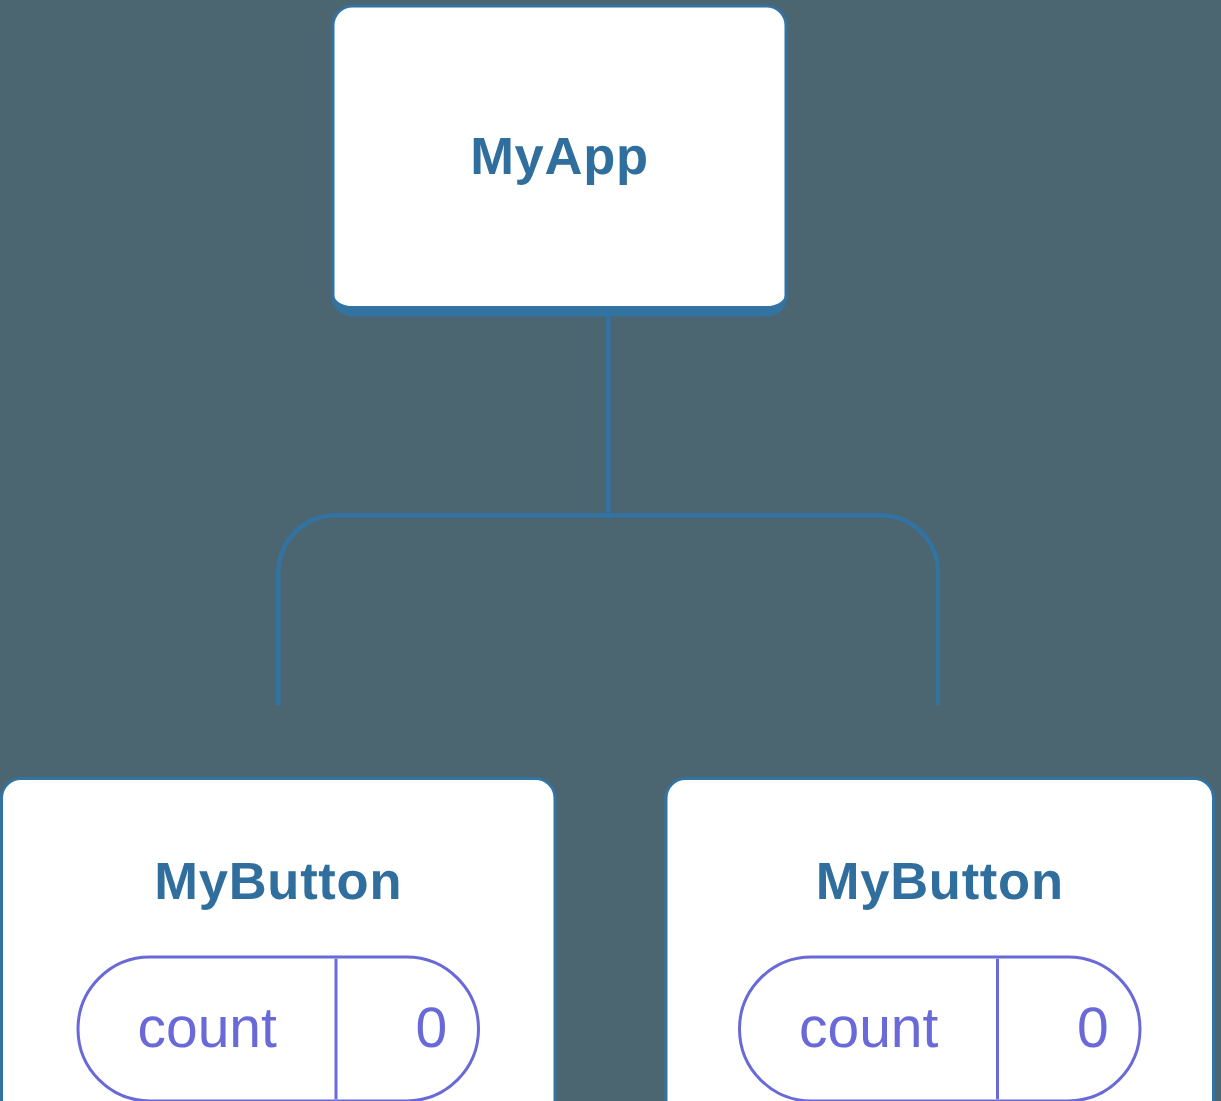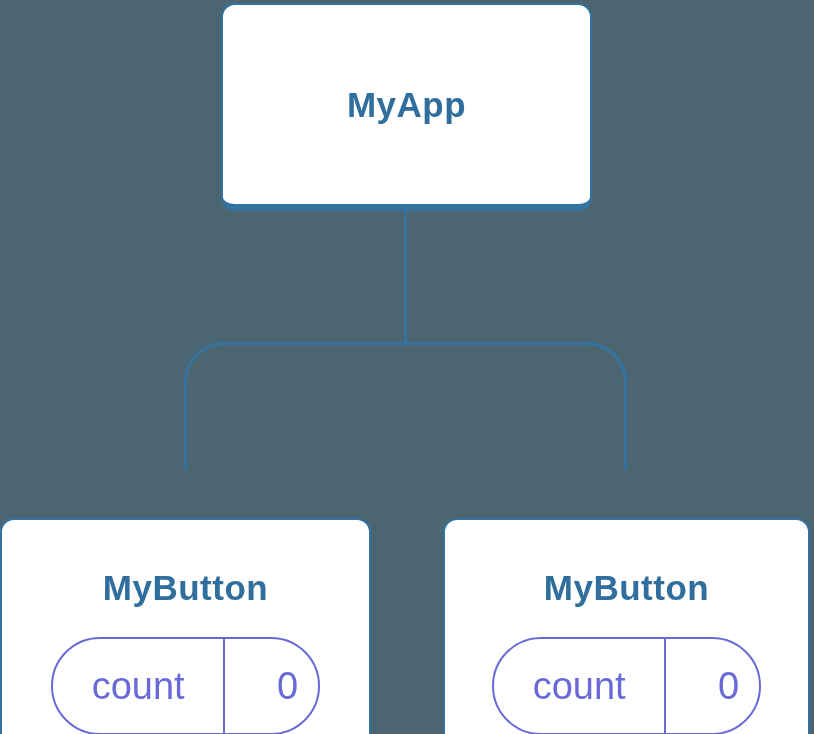--- a/index.html
+++ b/index.html
@@ -20,21 +20,21 @@
     position: absolute;
     background: #FFFFFF;
     border: 2px solid #3373A1;
     border-bottom-width: 7px;
     border-radius: 14px;
     box-sizing: border-box;
   }
   .node-root {
     left: 221px;
     top: 3px;
-    width: 371px;
+    width: 304px;
     height: 208px;
     display: flex;
     align-items: center;
     justify-content: center;
   }
   .node-child {
     top: 470px;
     width: 371px;
     height: 261px;
     display: flex;

